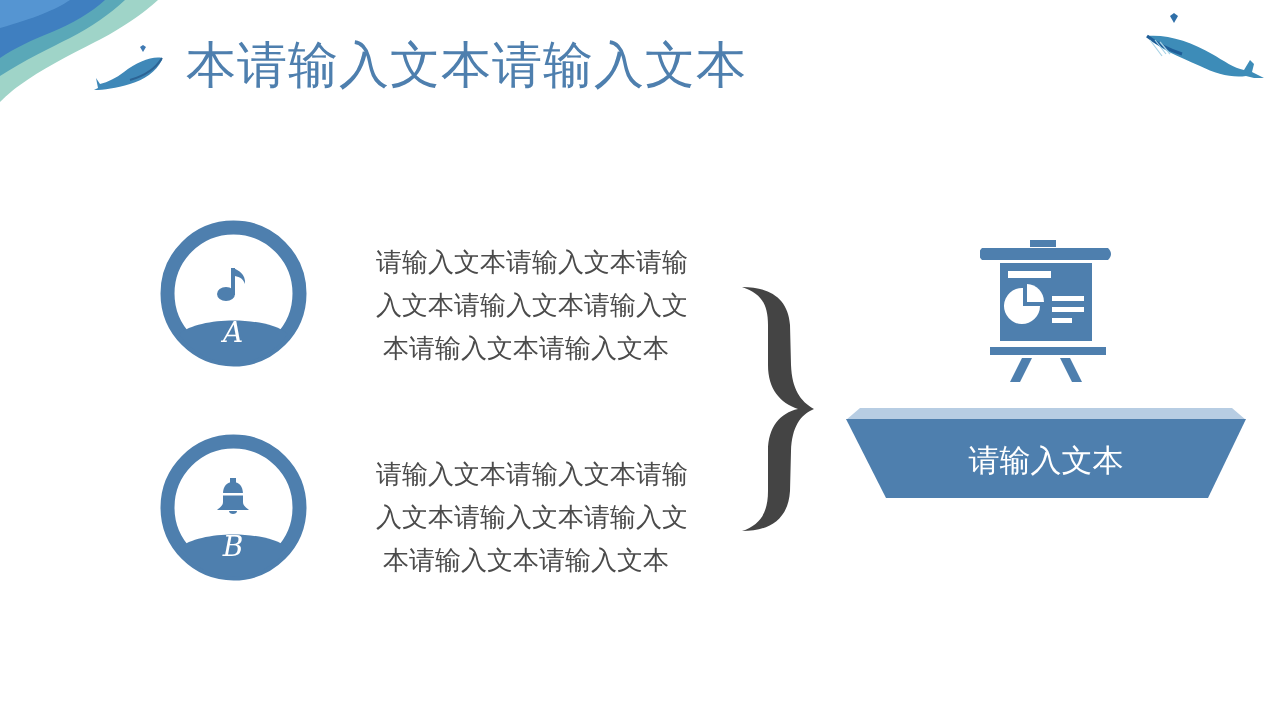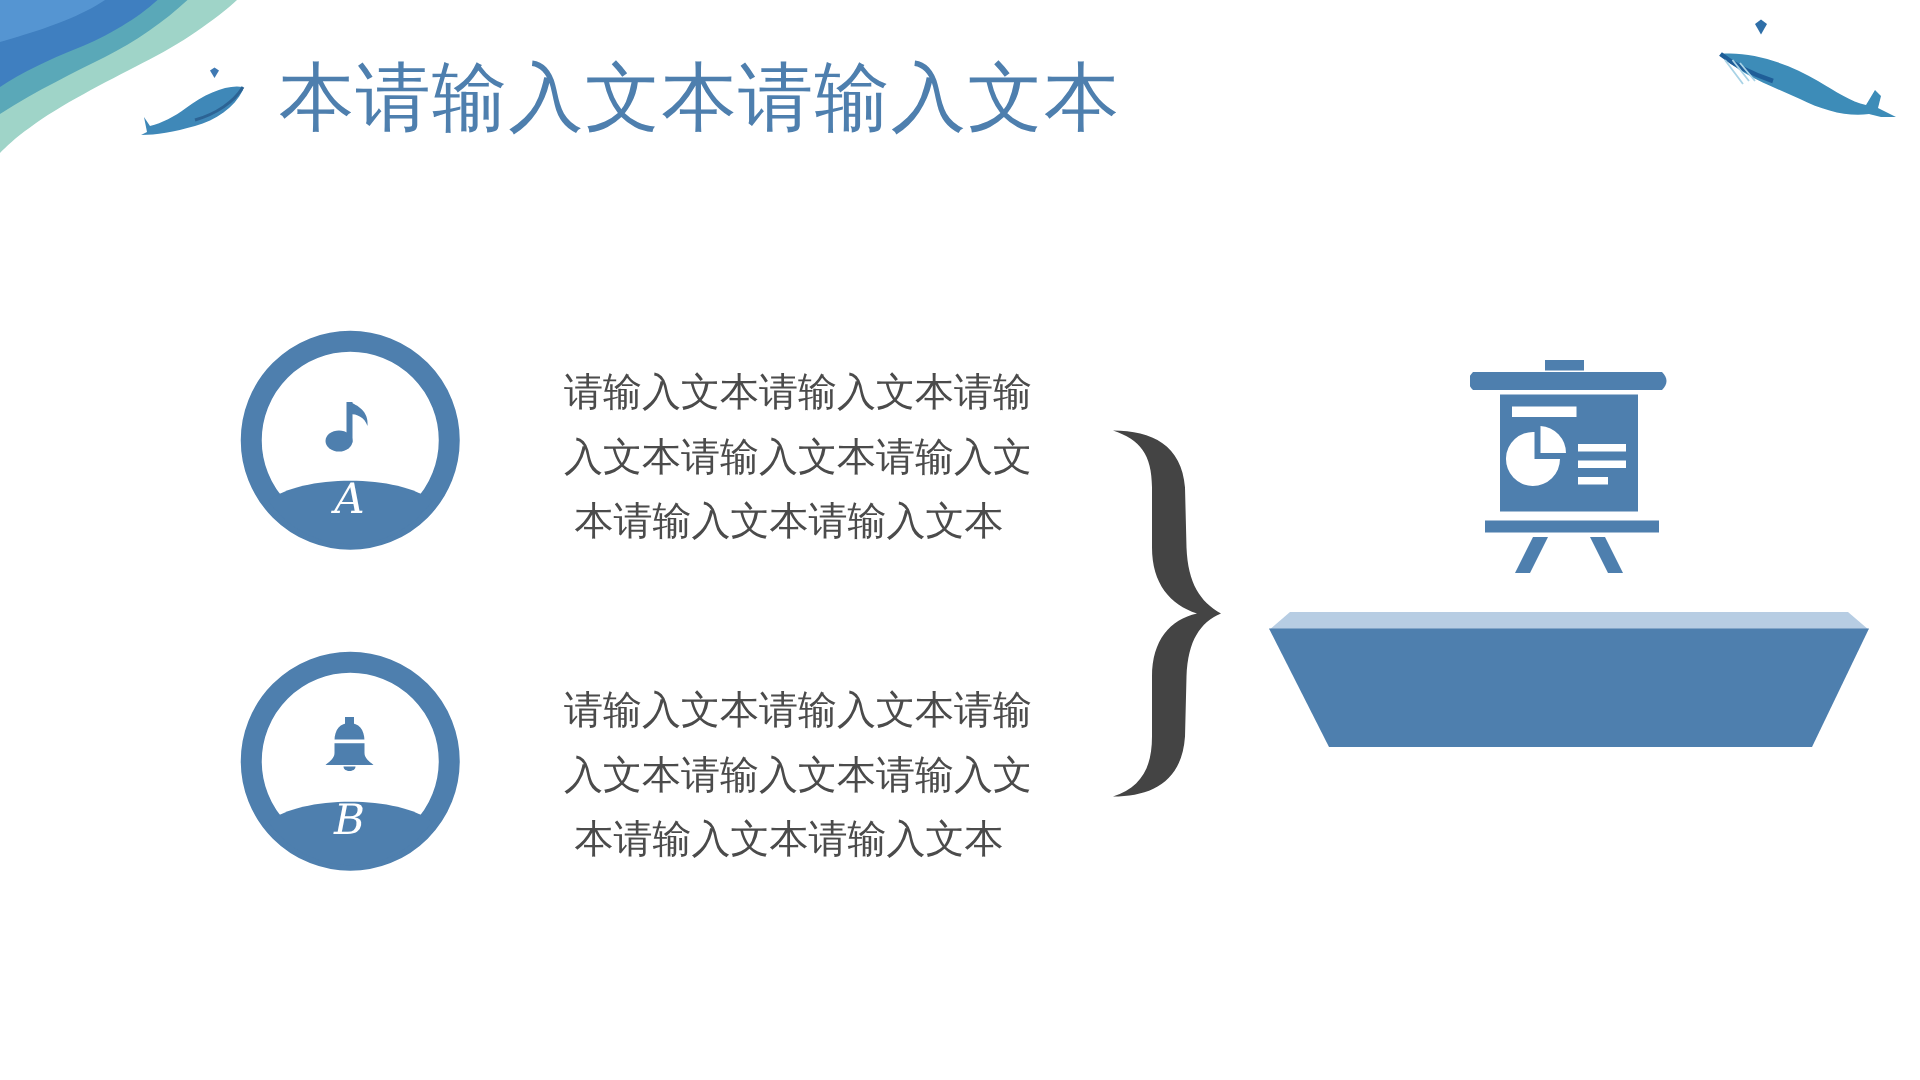--- a/index.html
+++ b/index.html
@@ -94,13 +94,14 @@
   <rect x="10" y="109" width="116" height="8" fill="#4e7fae"></rect>
   <path d="M42,120 L52,120 L40,144 L30,144 Z" fill="#4e7fae"></path>
   <path d="M80,120 L90,120 L102,144 L92,144 Z" fill="#4e7fae"></path>
 </svg>
 
 <div class="abs" style="left:846px;top:406px;width:400px;height:94px">
   <svg class="abs" style="left:0;top:0" width="400" height="94" viewBox="0 0 400 94">
     <path d="M14,2 L386,2 L400,14 L0,14 Z" fill="#b7cde3"></path>
     <path d="M0,13 L400,13 L362,92 L40,92 Z" fill="#4e7fae"></path>
   </svg>
+  <div class="abs box-label" style="left:0;top:34px;width:400px">请输入文本</div>
 </div>
 
 </body></html>

